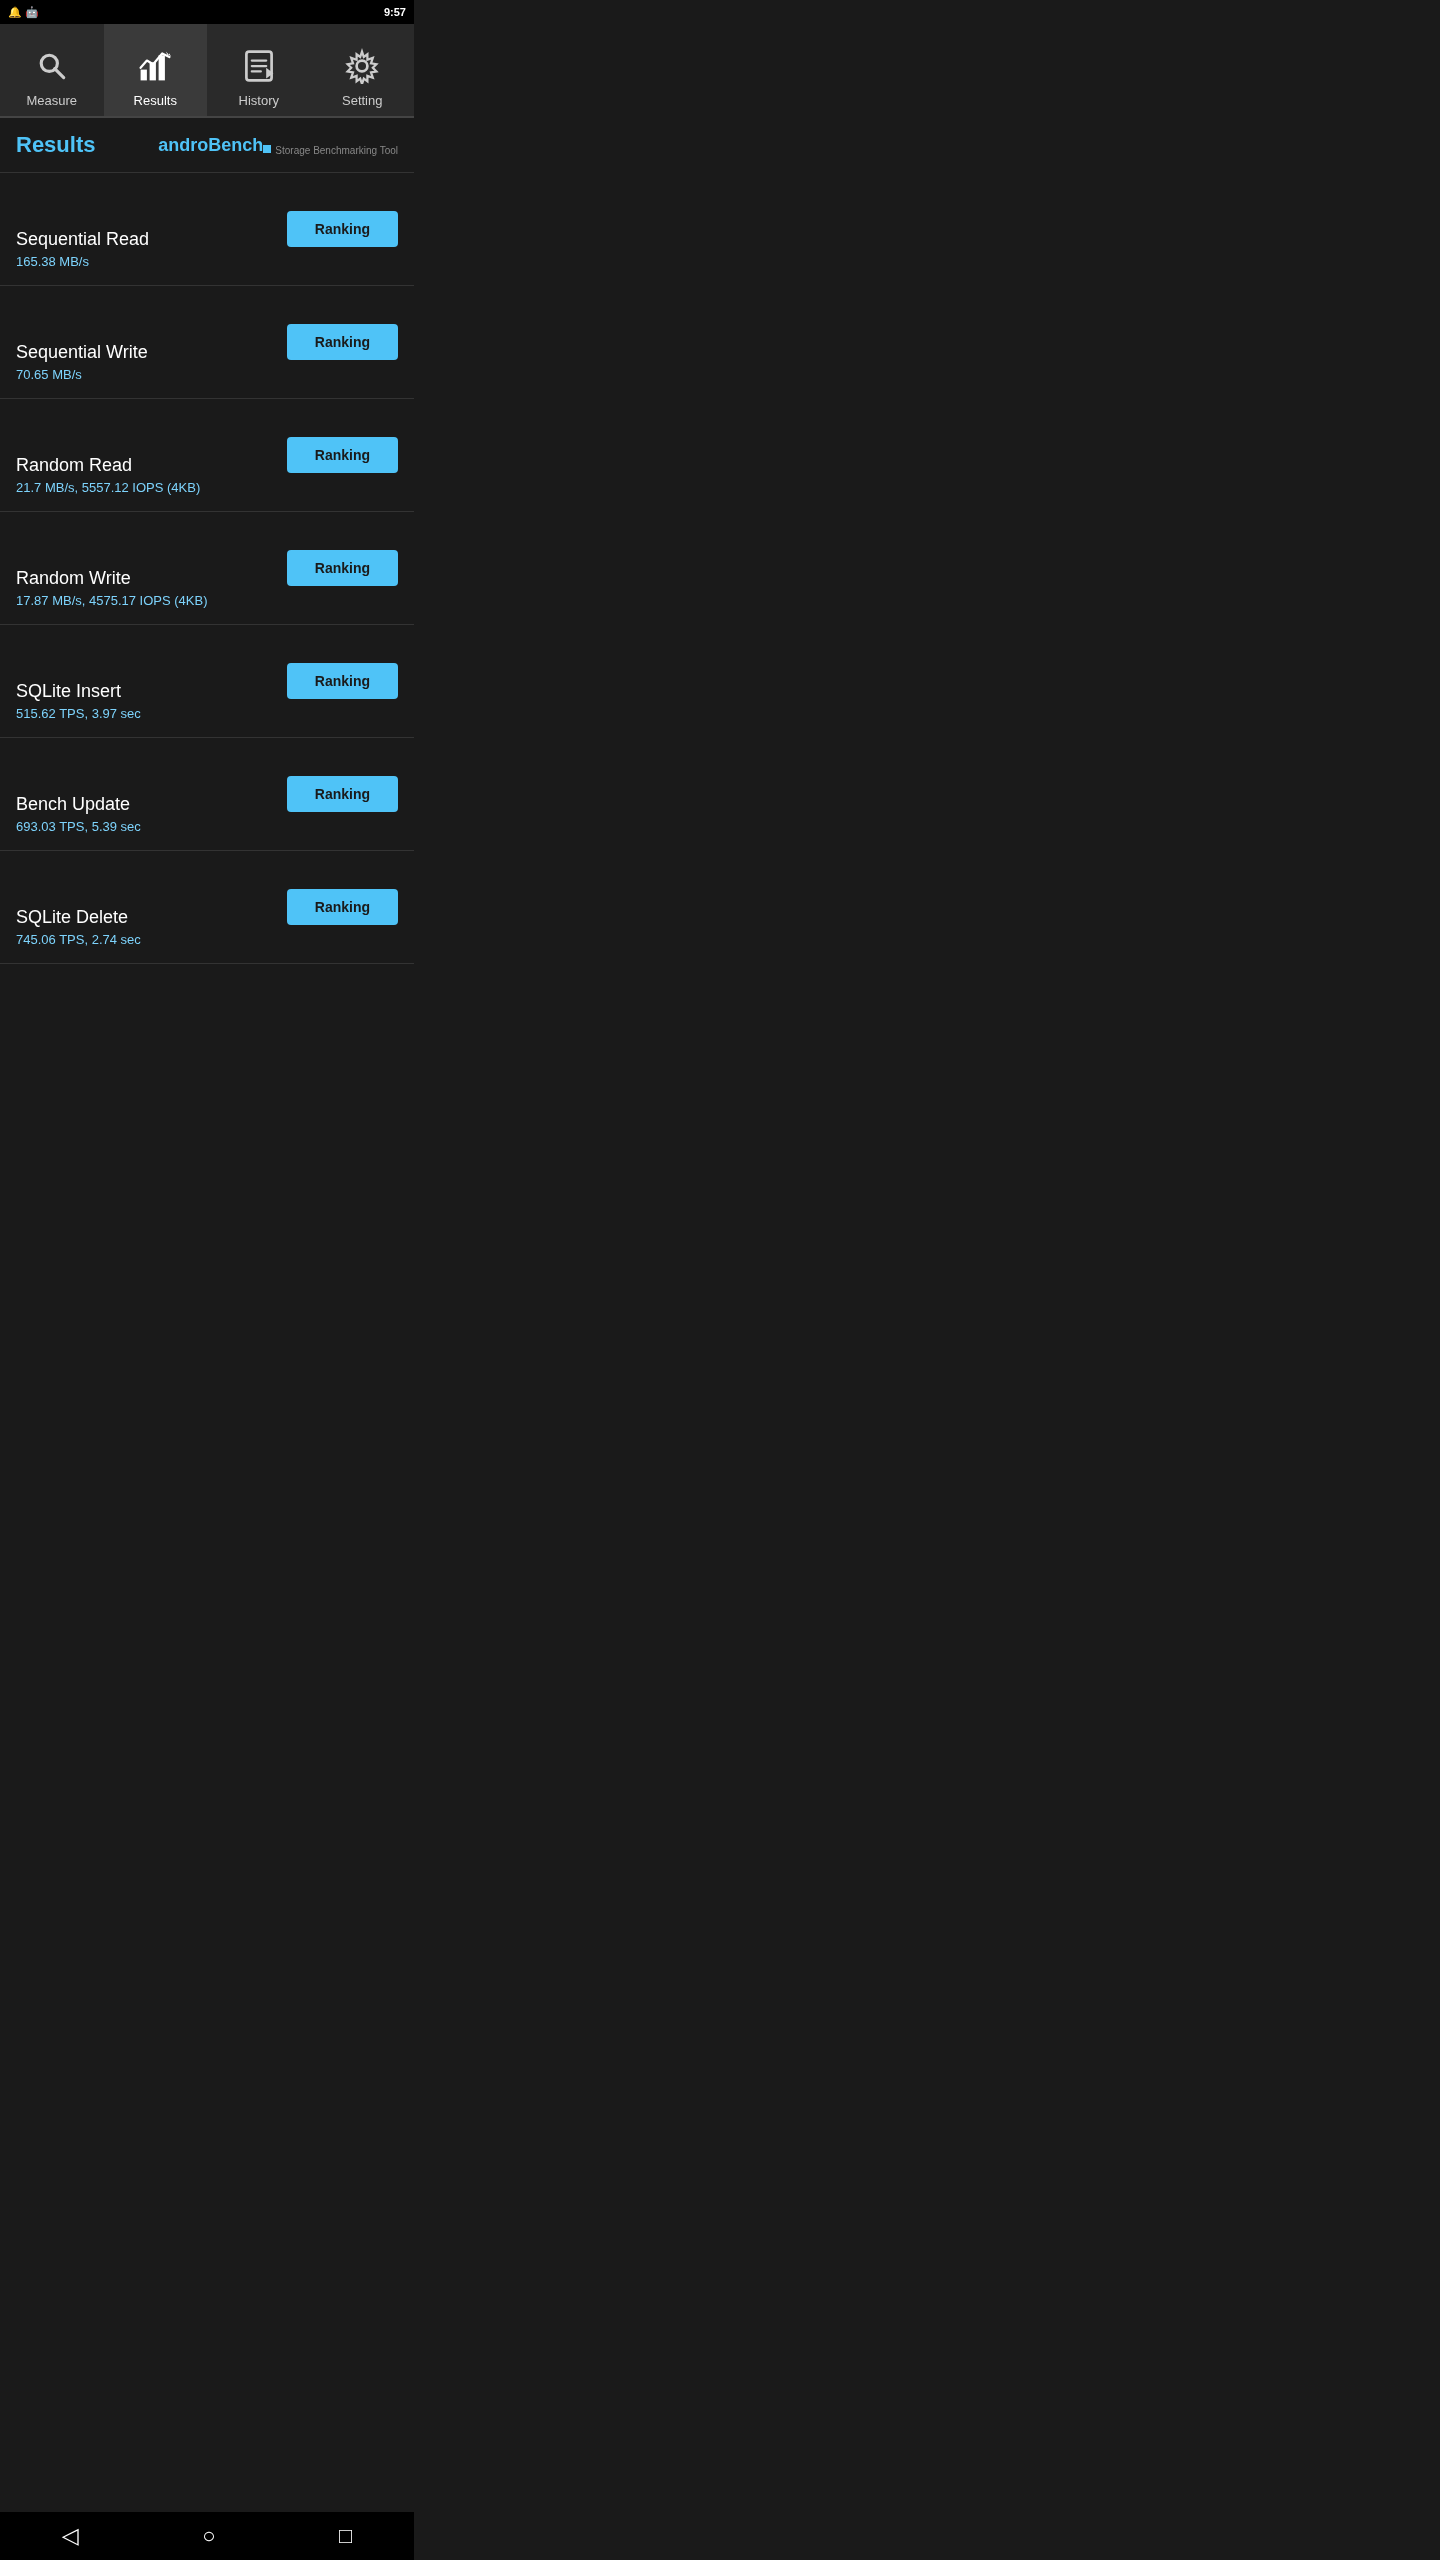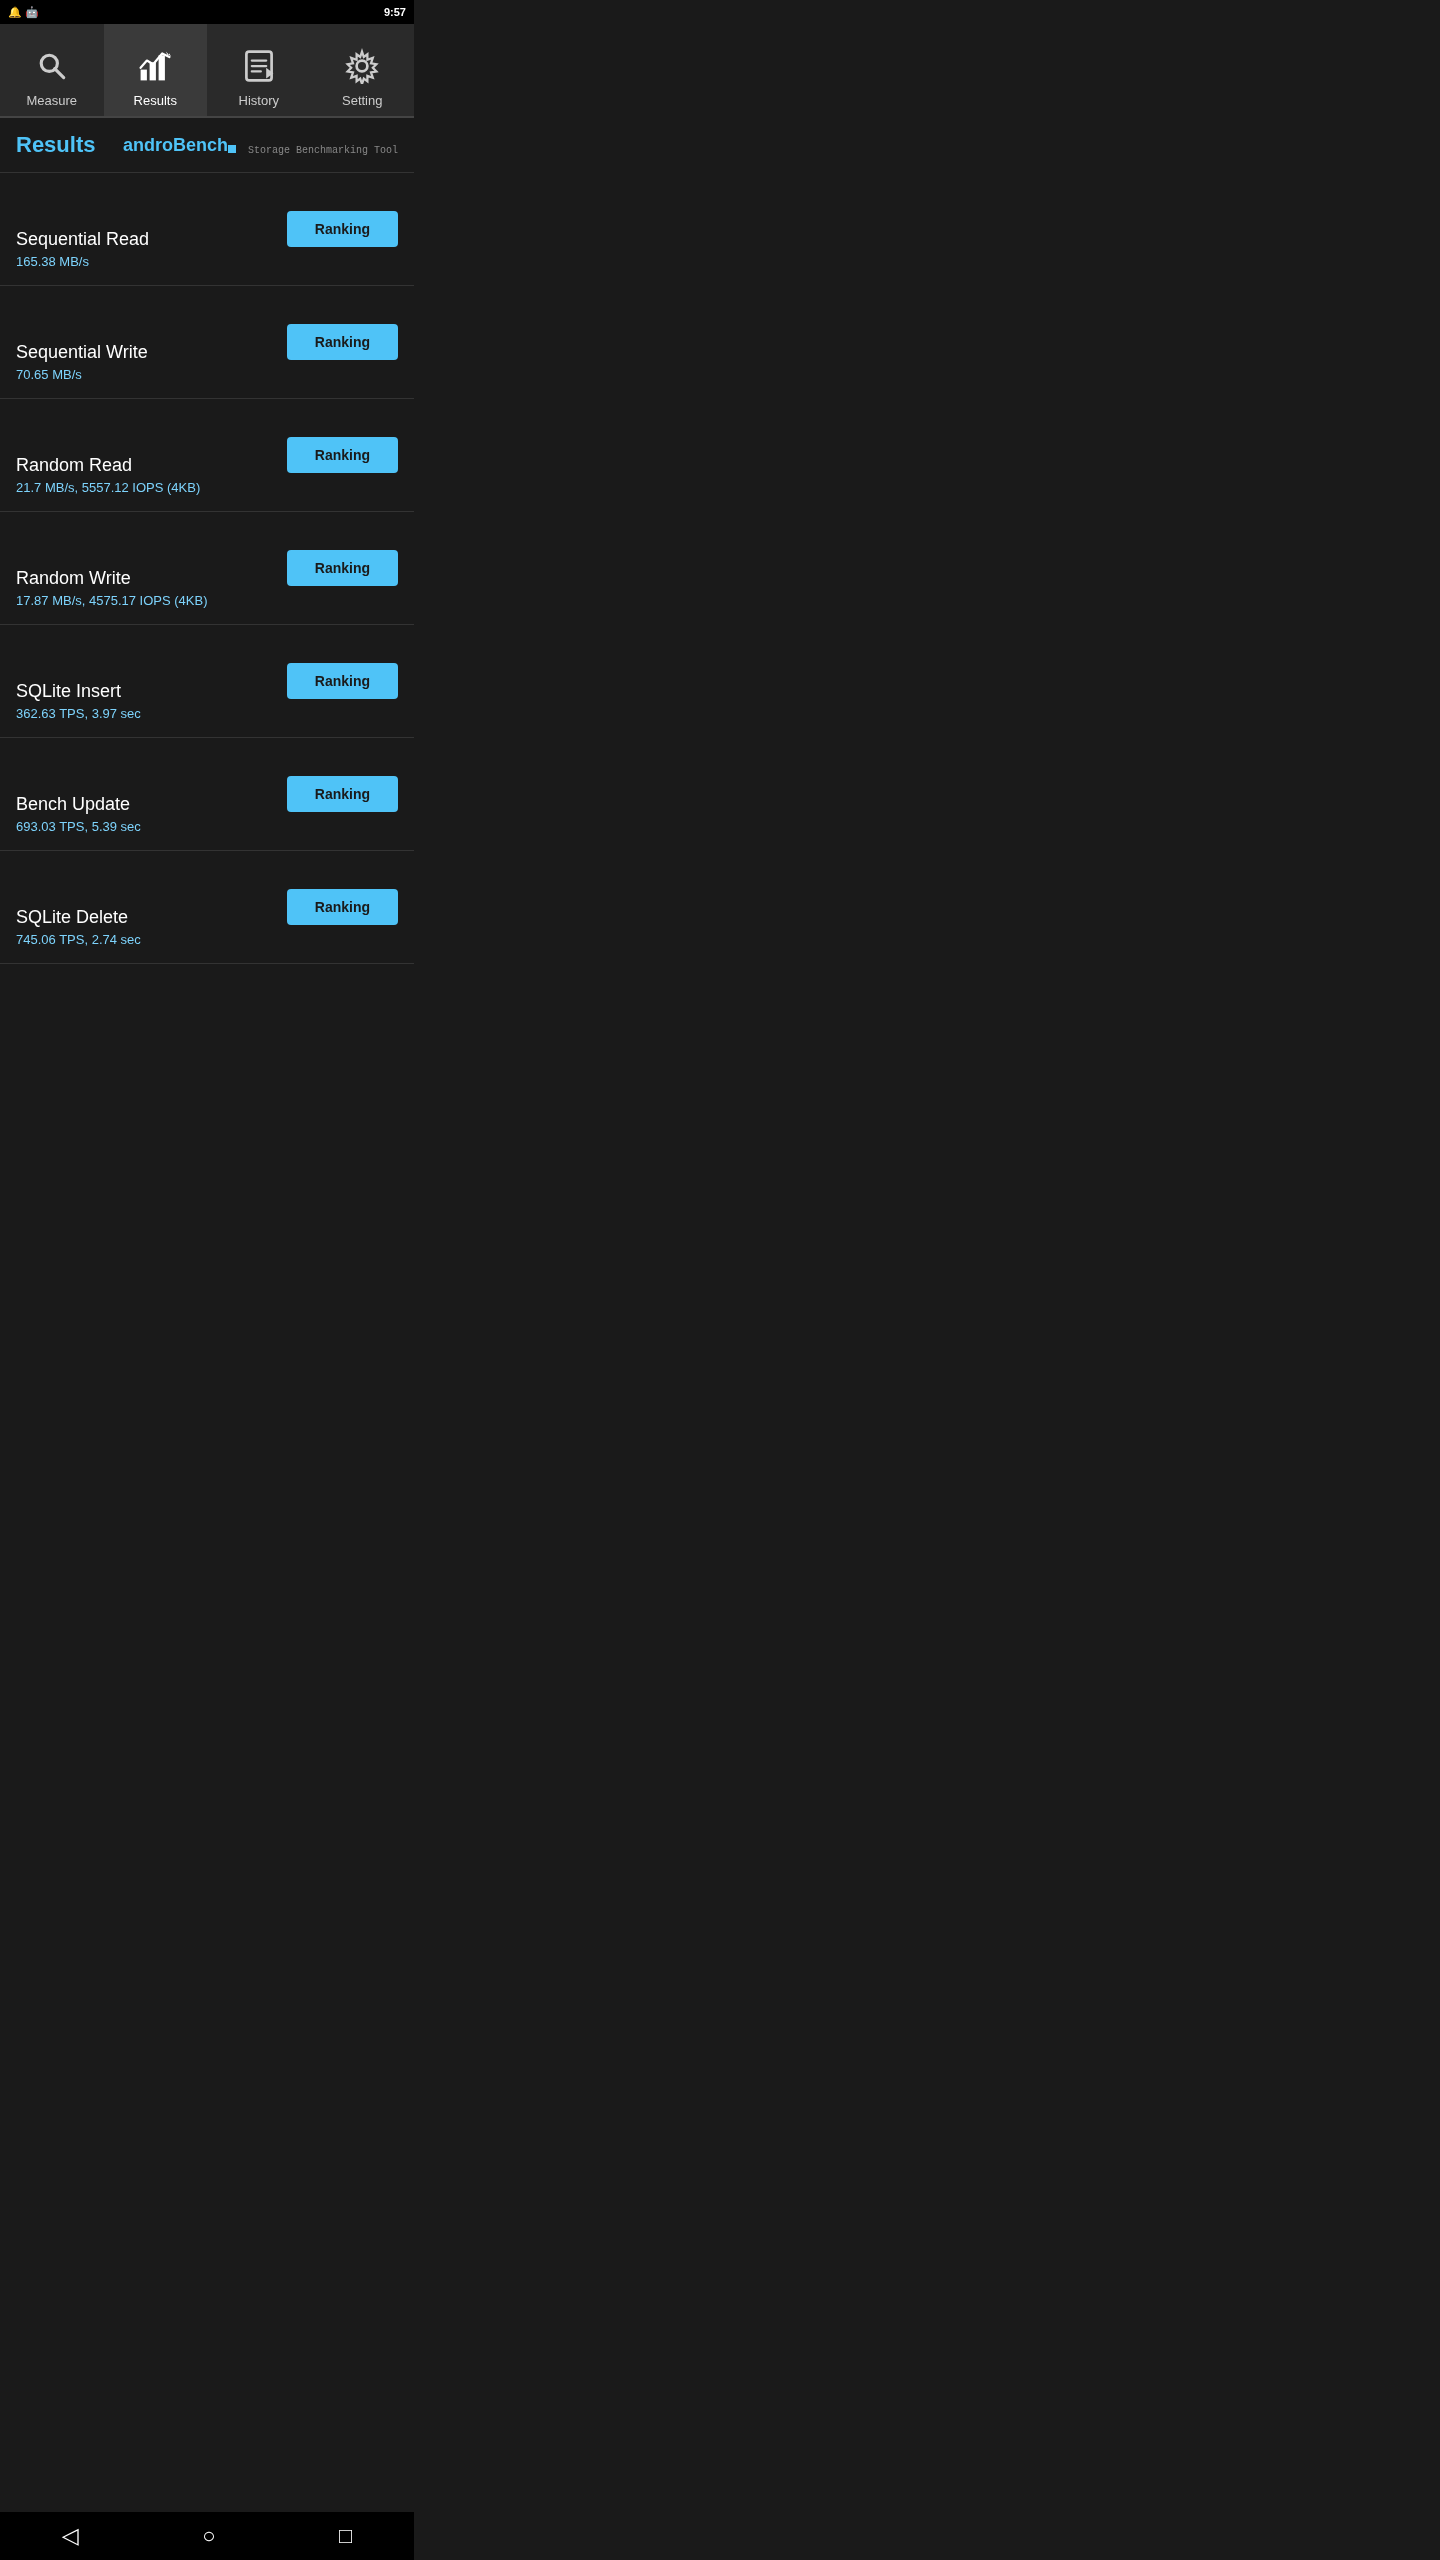--- a/index.html
+++ b/index.html
@@ -106,22 +106,21 @@
     }
 
     .logo-text span {
       color: #4fc3f7;
     }
 
     .logo-sub {
       font-size: 10px;
       color: #888;
       display: flex;
-      gap: 12px;
-      font-family: Liberation Mono, monospace;
+      gap: 4px;
     }
 
     .logo-icon {
       width: 8px;
       height: 8px;
       background: #4fc3f7;
       display: inline-block;
     }
 
     
@@ -292,21 +291,21 @@
     <div class="result-info">
       <div class="result-name">Random Write</div>
       <div class="result-value">17.87 MB/s, 4575.17 IOPS (4KB)</div>
     </div>
     <button class="ranking-btn">Ranking</button>
   </div>
 
   <div class="result-item">
     <div class="result-info">
       <div class="result-name">SQLite Insert</div>
-      <div class="result-value">362.63 TPS, 3.97 sec</div>
+      <div class="result-value">515.62 TPS, 3.97 sec</div>
     </div>
     <button class="ranking-btn">Ranking</button>
   </div>
 
   <div class="result-item">
     <div class="result-info">
       <div class="result-name">Bench Update</div>
       <div class="result-value">693.03 TPS, 5.39 sec</div>
     </div>
     <button class="ranking-btn">Ranking</button>

